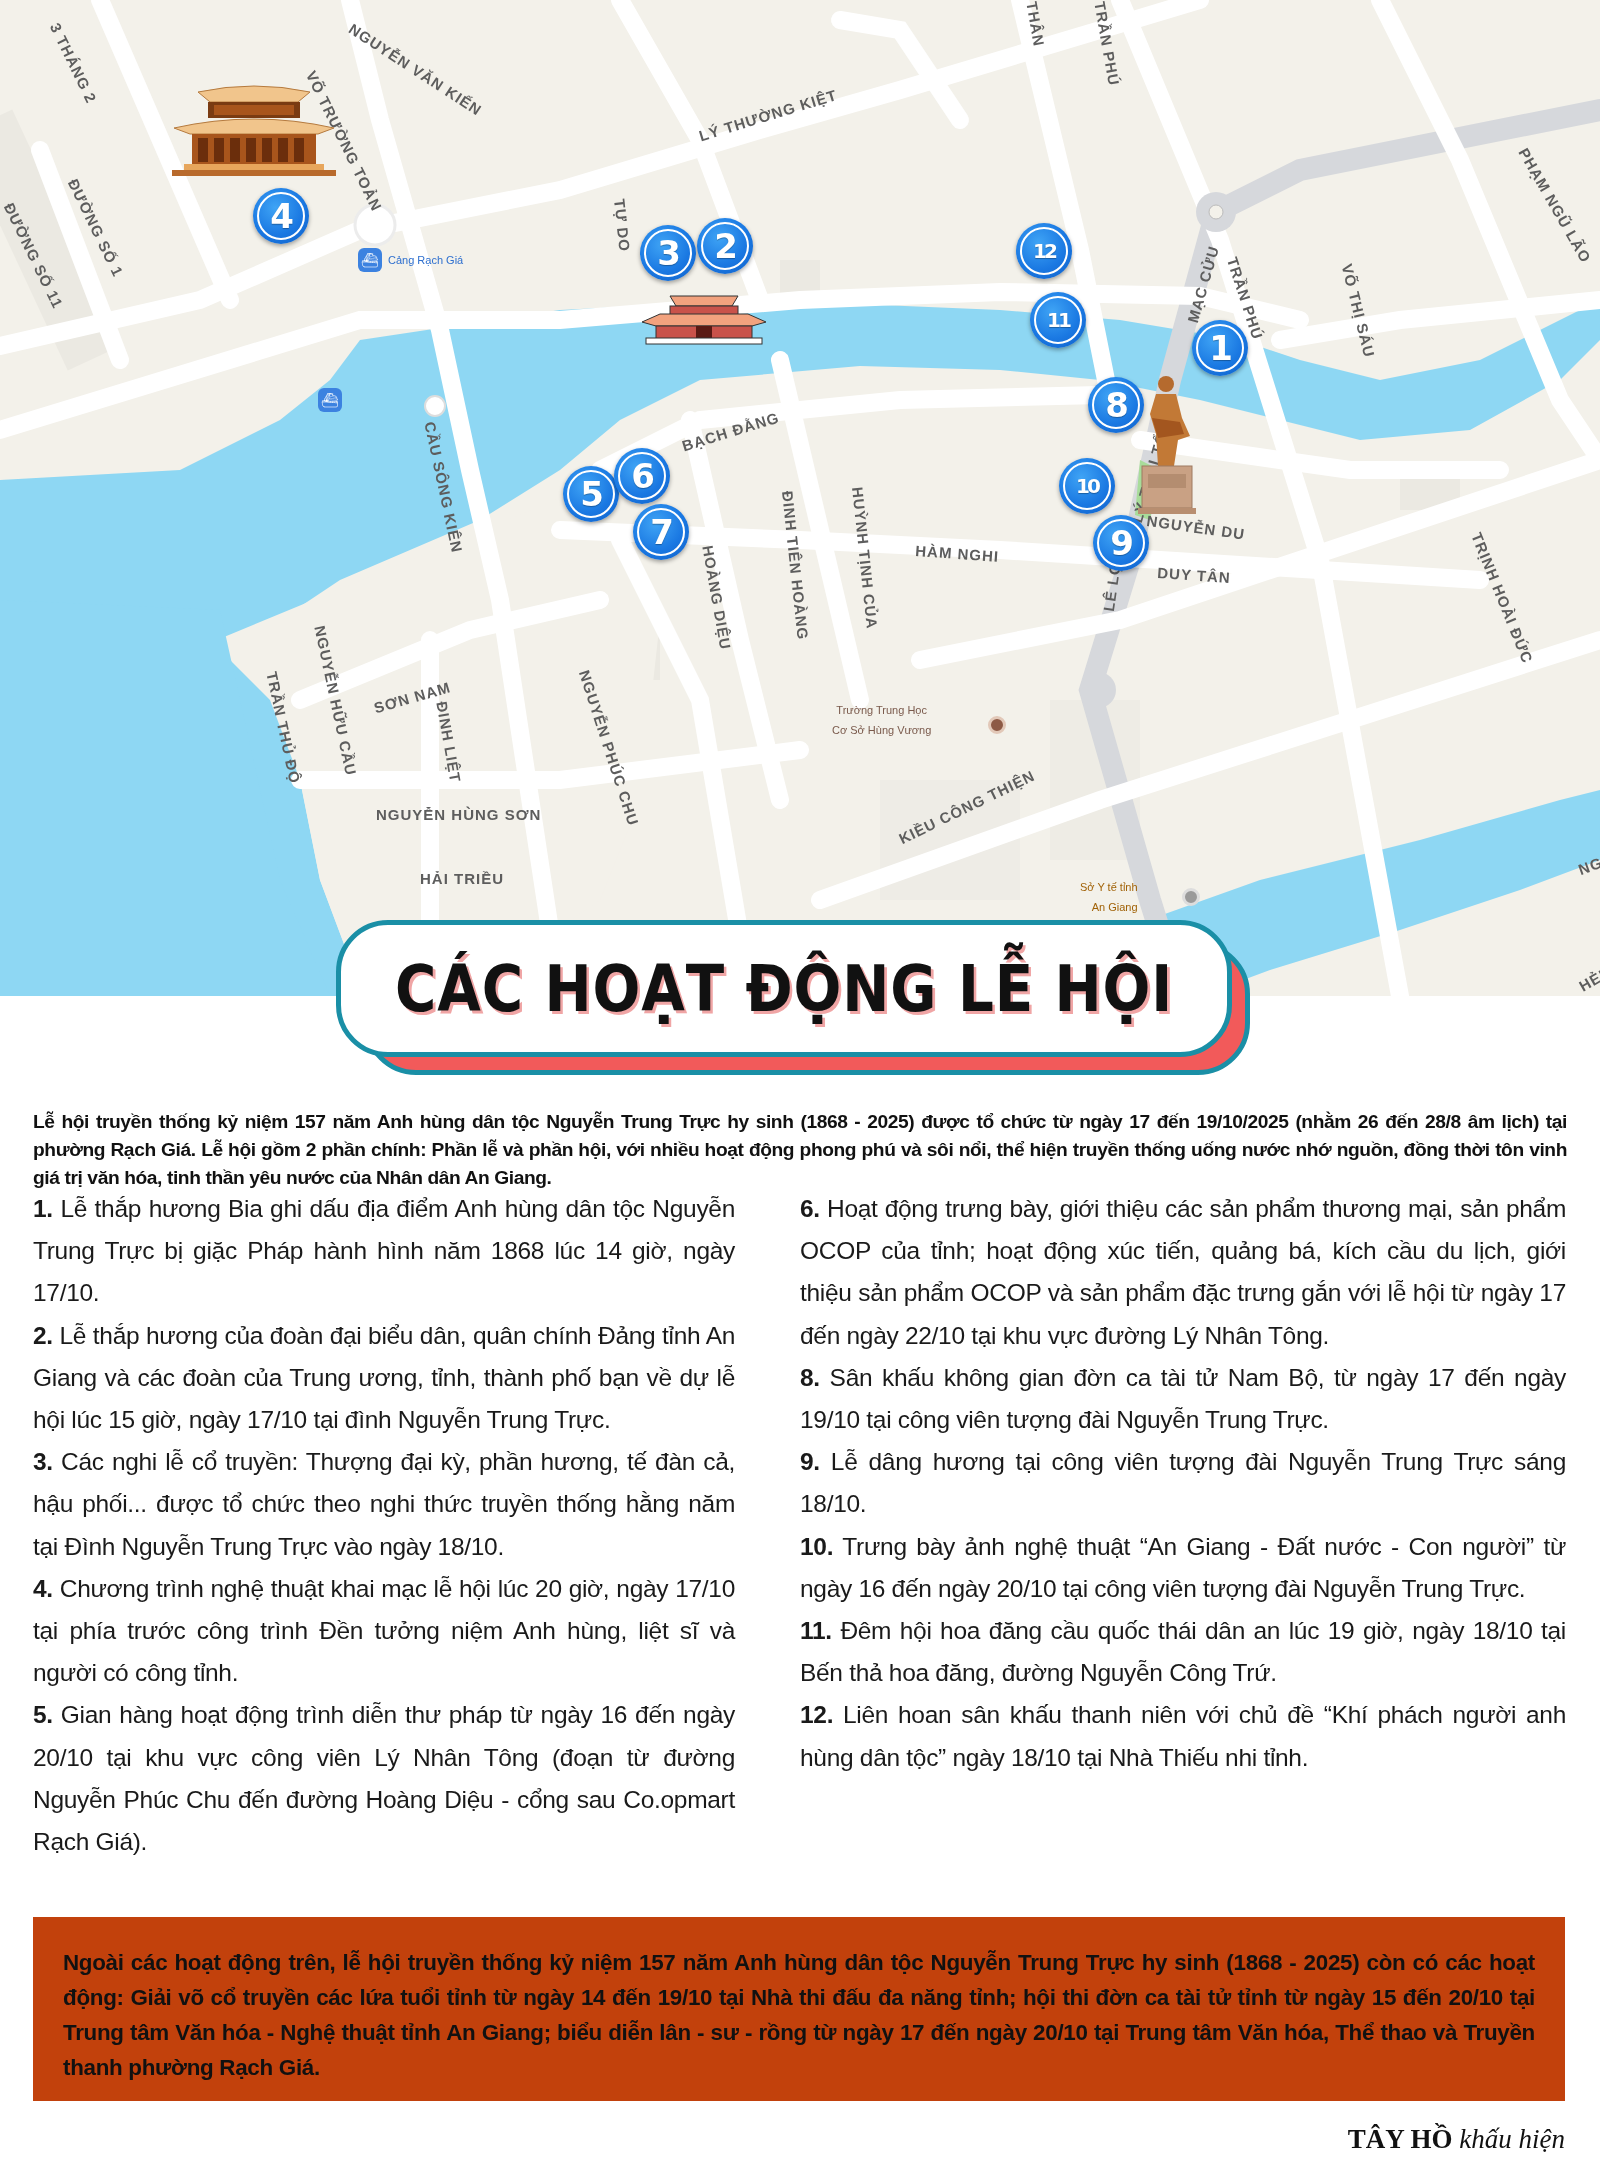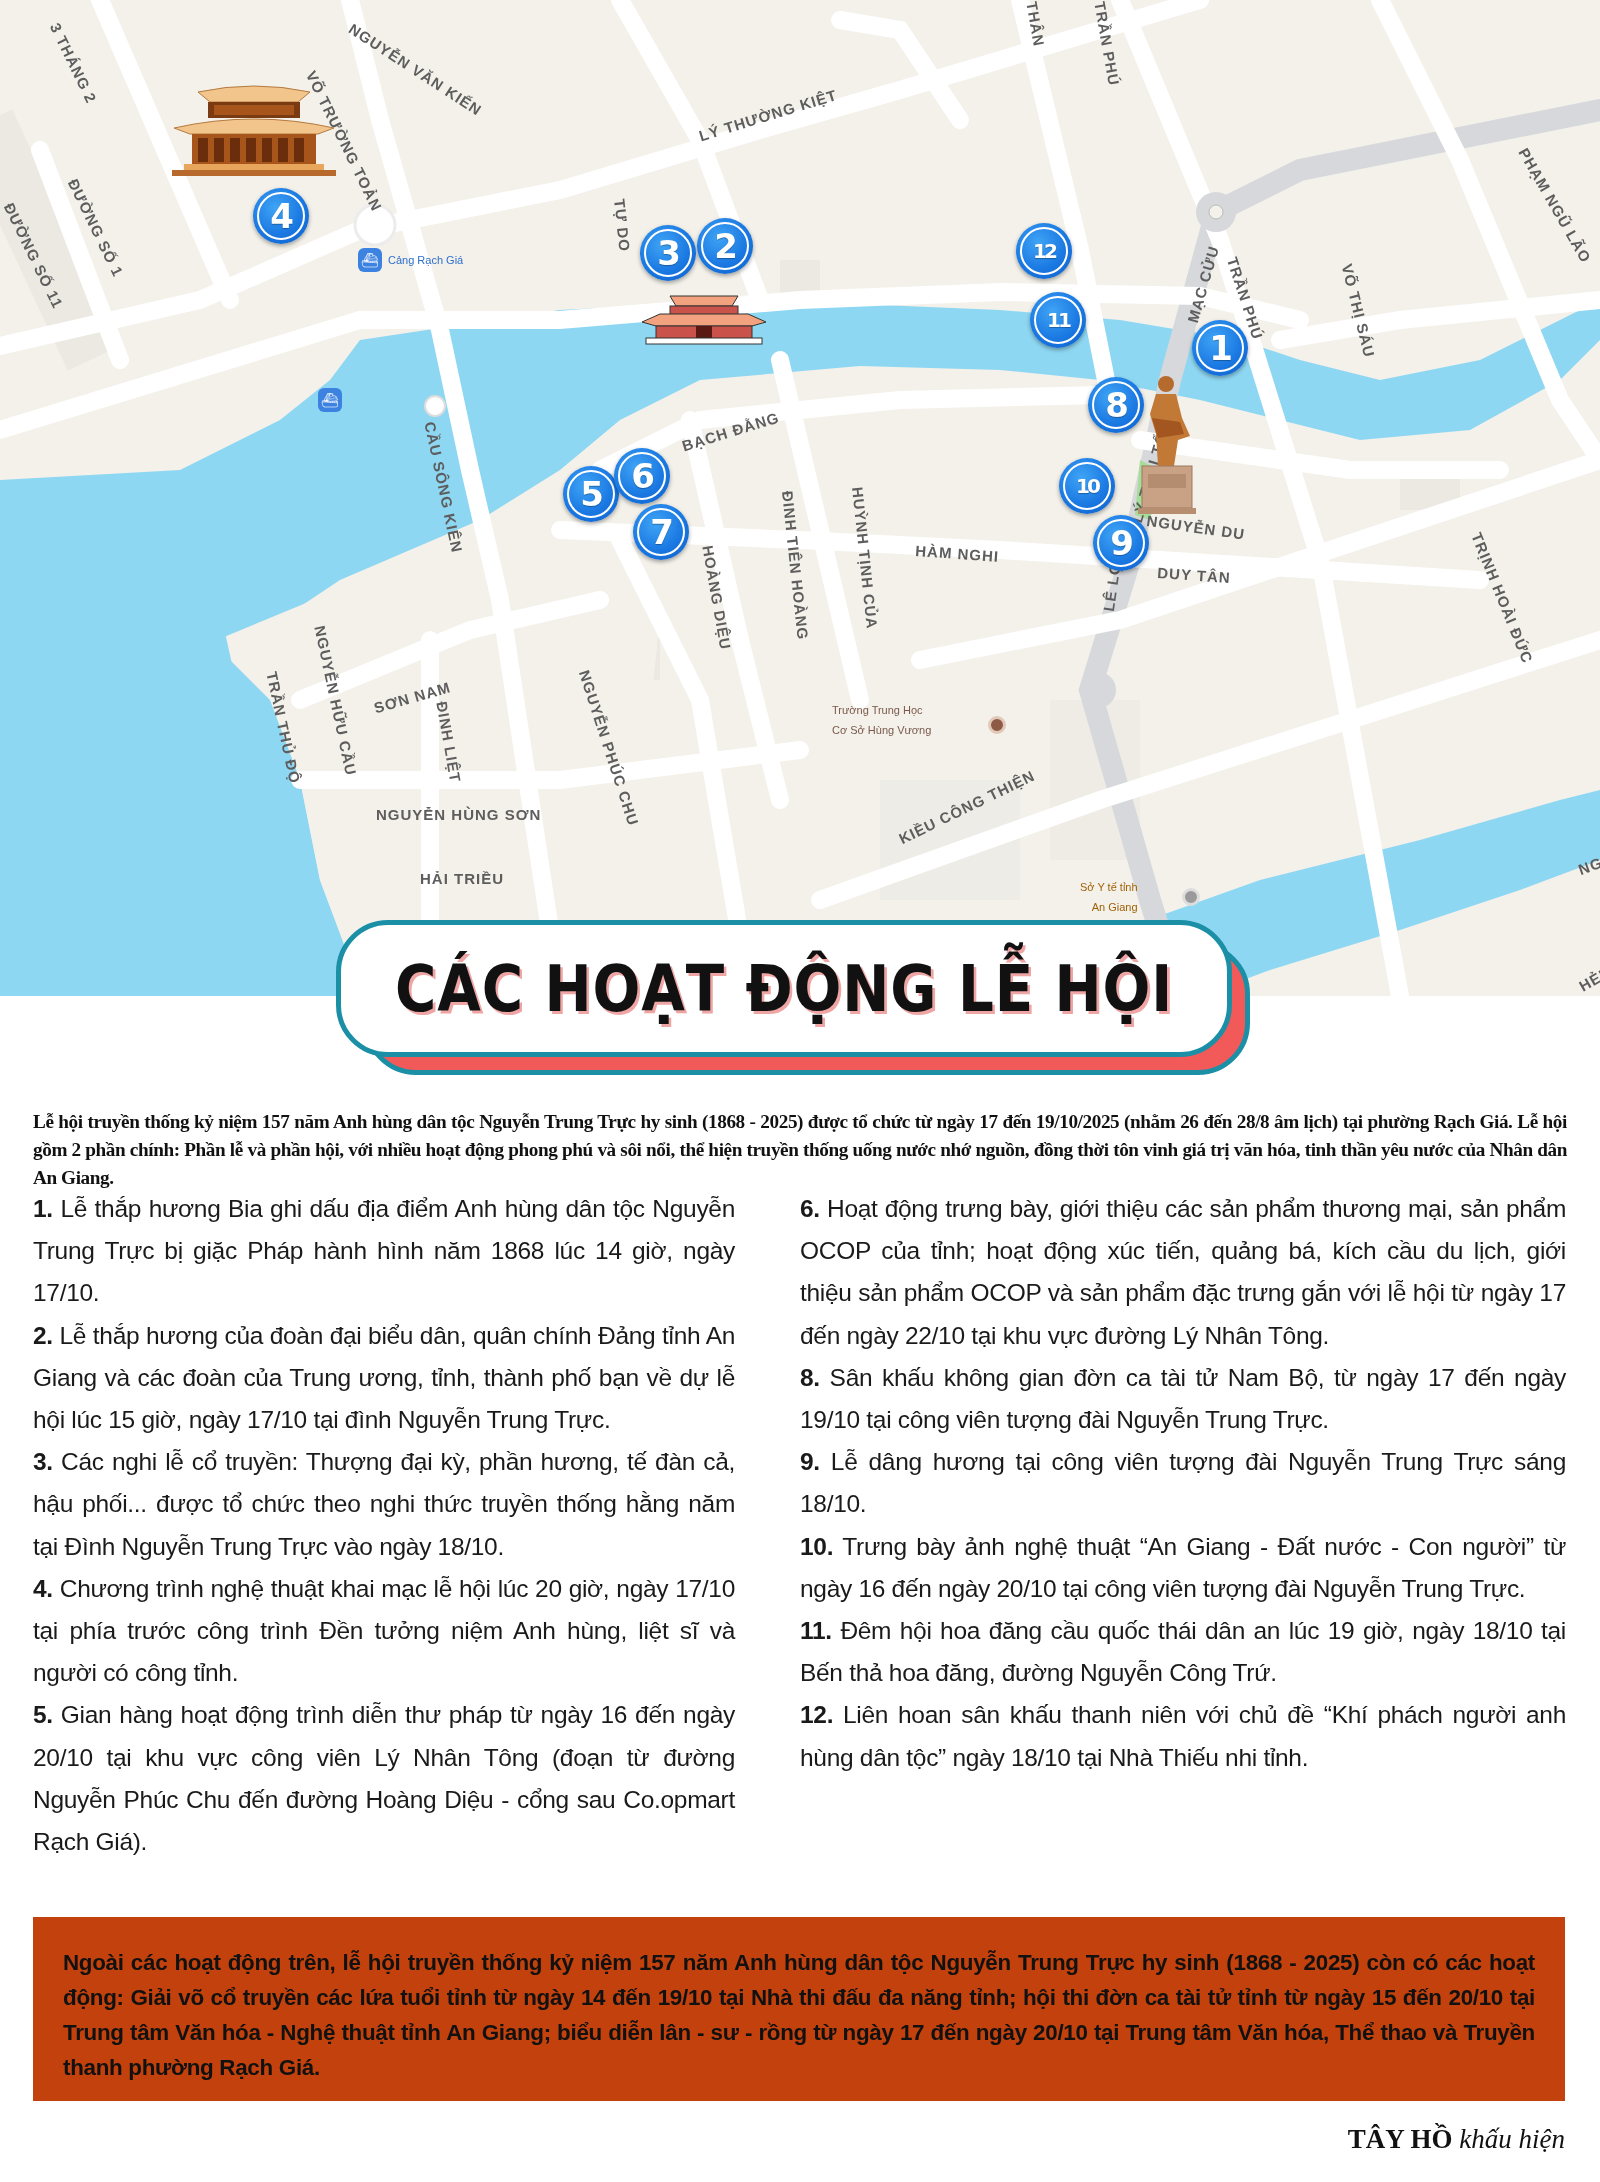--- a/index.html
+++ b/index.html
@@ -70,21 +70,21 @@
     font-family: "DejaVu Sans", sans-serif; font-weight: 900; font-size: 64px;
     color: #111; letter-spacing: 1px; transform: scaleX(0.88);
     text-shadow: 3px 3px 0 #f0a5a5;
     white-space: nowrap;
   }
 
   
   #intro {
     position: absolute; left: 33px; top: 1089px; width: 1534px;
     font-weight: 700; font-size: 19.2px; line-height: 28px; color: #111;
-    text-align: justify; letter-spacing: -0.4px; font-family: Liberation Serif, serif;
+    text-align: justify; letter-spacing: -0.4px;
   }
 
   
   .col {
     position: absolute; top: 1188px; font-size: 24.5px; line-height: 42.2px;
     color: #1a1a1a; text-align: justify; letter-spacing: -0.3px;
     transform-origin: left top;
   }
   #col-left { left: 33px; width: 702px; }
   #col-right { left: 800px; width: 766px; }
@@ -205,21 +205,21 @@
       <div class="street-label" style="left: 420px; top: 870px; transform: rotate(0deg);">HẢI TRIỀU</div>
       <div class="street-label" style="left: 896px; top: 832px; transform: rotate(-26deg);">KIỀU CÔNG THIỆN</div>
       <div class="street-label" style="left: 1576px; top: 980px; transform: rotate(-30deg);">HẺM</div>
       <div class="street-label" style="left: 1576px; top: 862px; transform: rotate(-20deg);">NG</div>
     </div>
 
   <div class="poi-square" style="left:358px;top:248px;">⛴</div>
   <div class="poi-label blue" style="left:388px;top:250px;">Cảng Rạch Giá</div>
   <div class="poi-square" style="left:318px;top:388px;">⛴</div>
 
-  <div class="poi-label" style="left:832px;top:700px;text-align:left;">
+  <div class="poi-label" style="left:832px;top:700px;text-align:center;">
     <div>Trường Trung Học</div>
     <div>Cơ Sở Hùng Vương</div>
   </div>
   <div class="poi-dot brown" style="left:988px;top:716px;"></div>
 
   <div class="poi-label gray" style="left:1080px;top:877px;text-align:right;">
     <div>Sở Y tế tỉnh</div>
     <div>An Giang</div>
   </div>
   <div class="poi-dot" style="left:1182px;top:888px;"></div>

